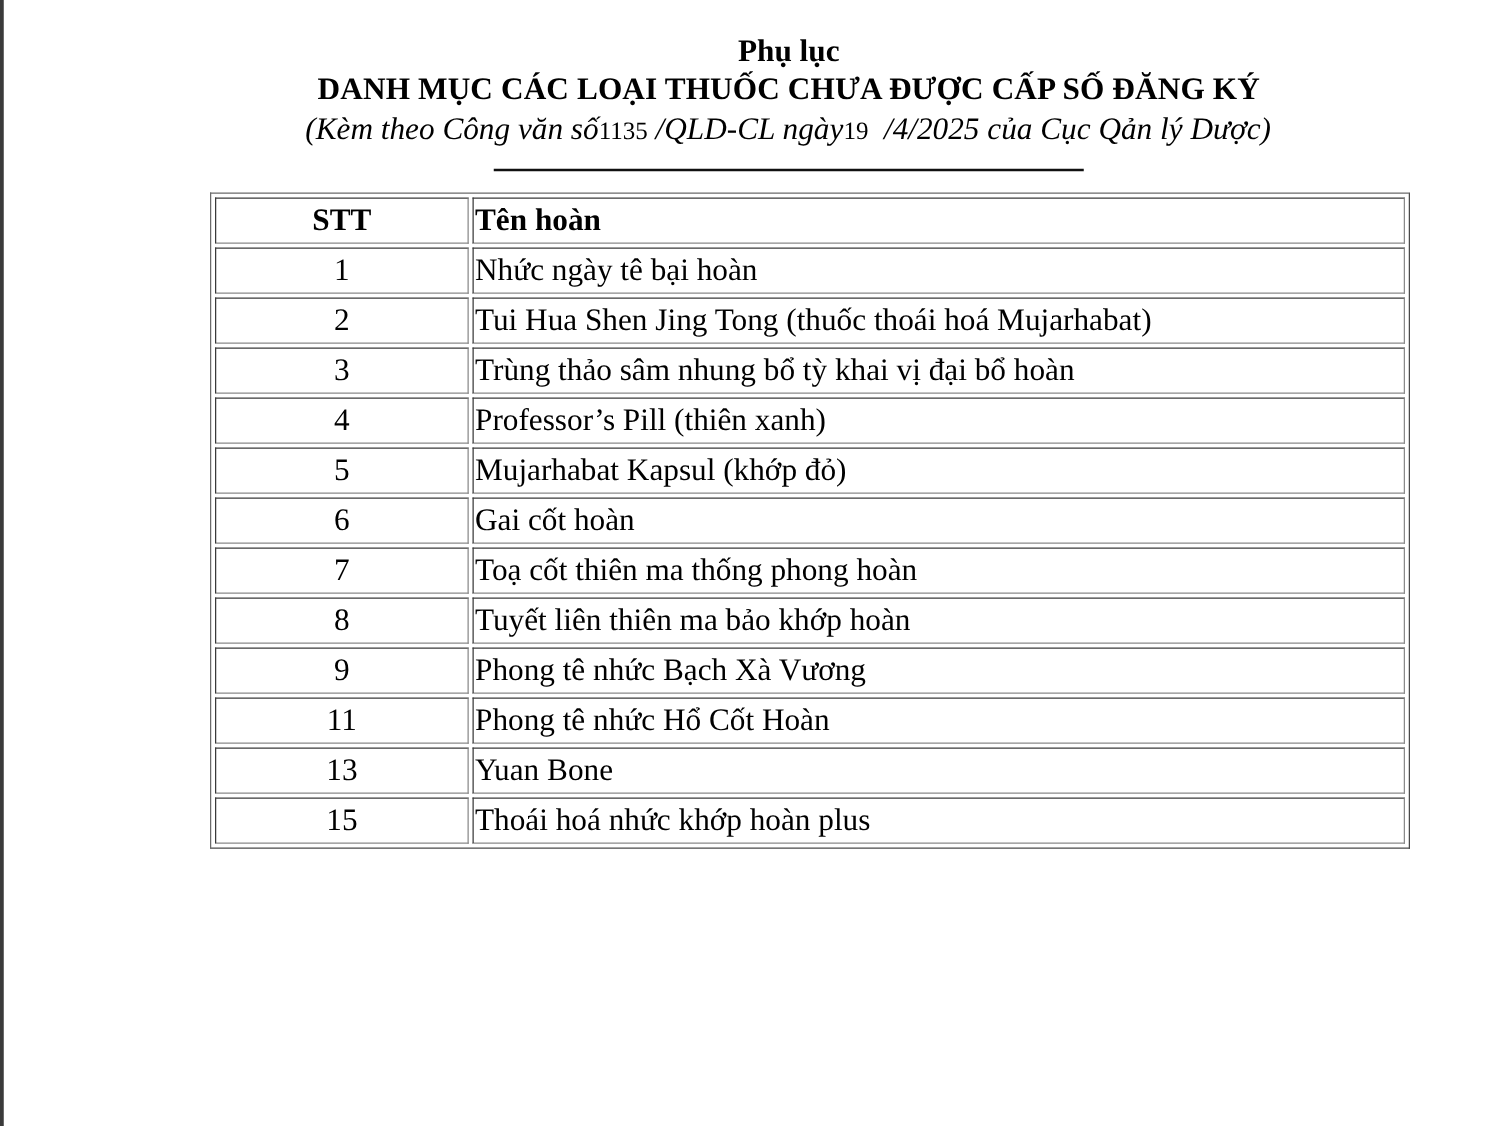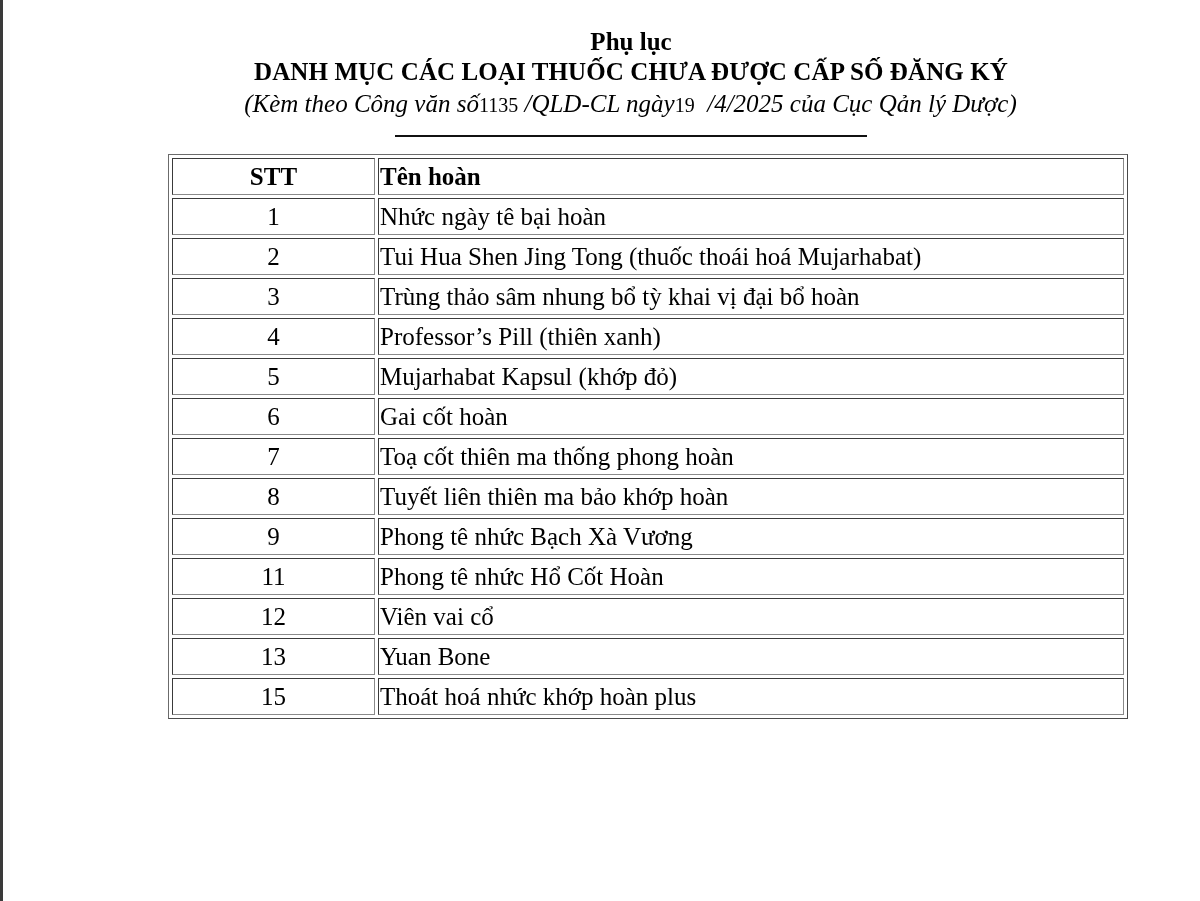--- a/index.html
+++ b/index.html
@@ -151,25 +151,21 @@
       </tr>
       <tr>
         <td class="col-stt">9</td>
         <td class="col-name">Phong tê nhức Bạch Xà Vương</td>
       </tr>
       <tr>
         <td class="col-stt">11</td>
         <td class="col-name">Phong tê nhức Hổ Cốt Hoàn</td>
       </tr>
       <tr>
-        <td class="col-stt">12</td>
-        <td class="col-name">Viên vai cổ</td>
-      </tr>
-      <tr>
         <td class="col-stt">13</td>
         <td class="col-name">Yuan Bone</td>
       </tr>
       <tr>
         <td class="col-stt">15</td>
-        <td class="col-name">Thoát hoá nhức khớp hoàn plus</td>
+        <td class="col-name">Thoái hoá nhức khớp hoàn plus</td>
       </tr>
     </tbody>
 </table>
 
 </body></html>

